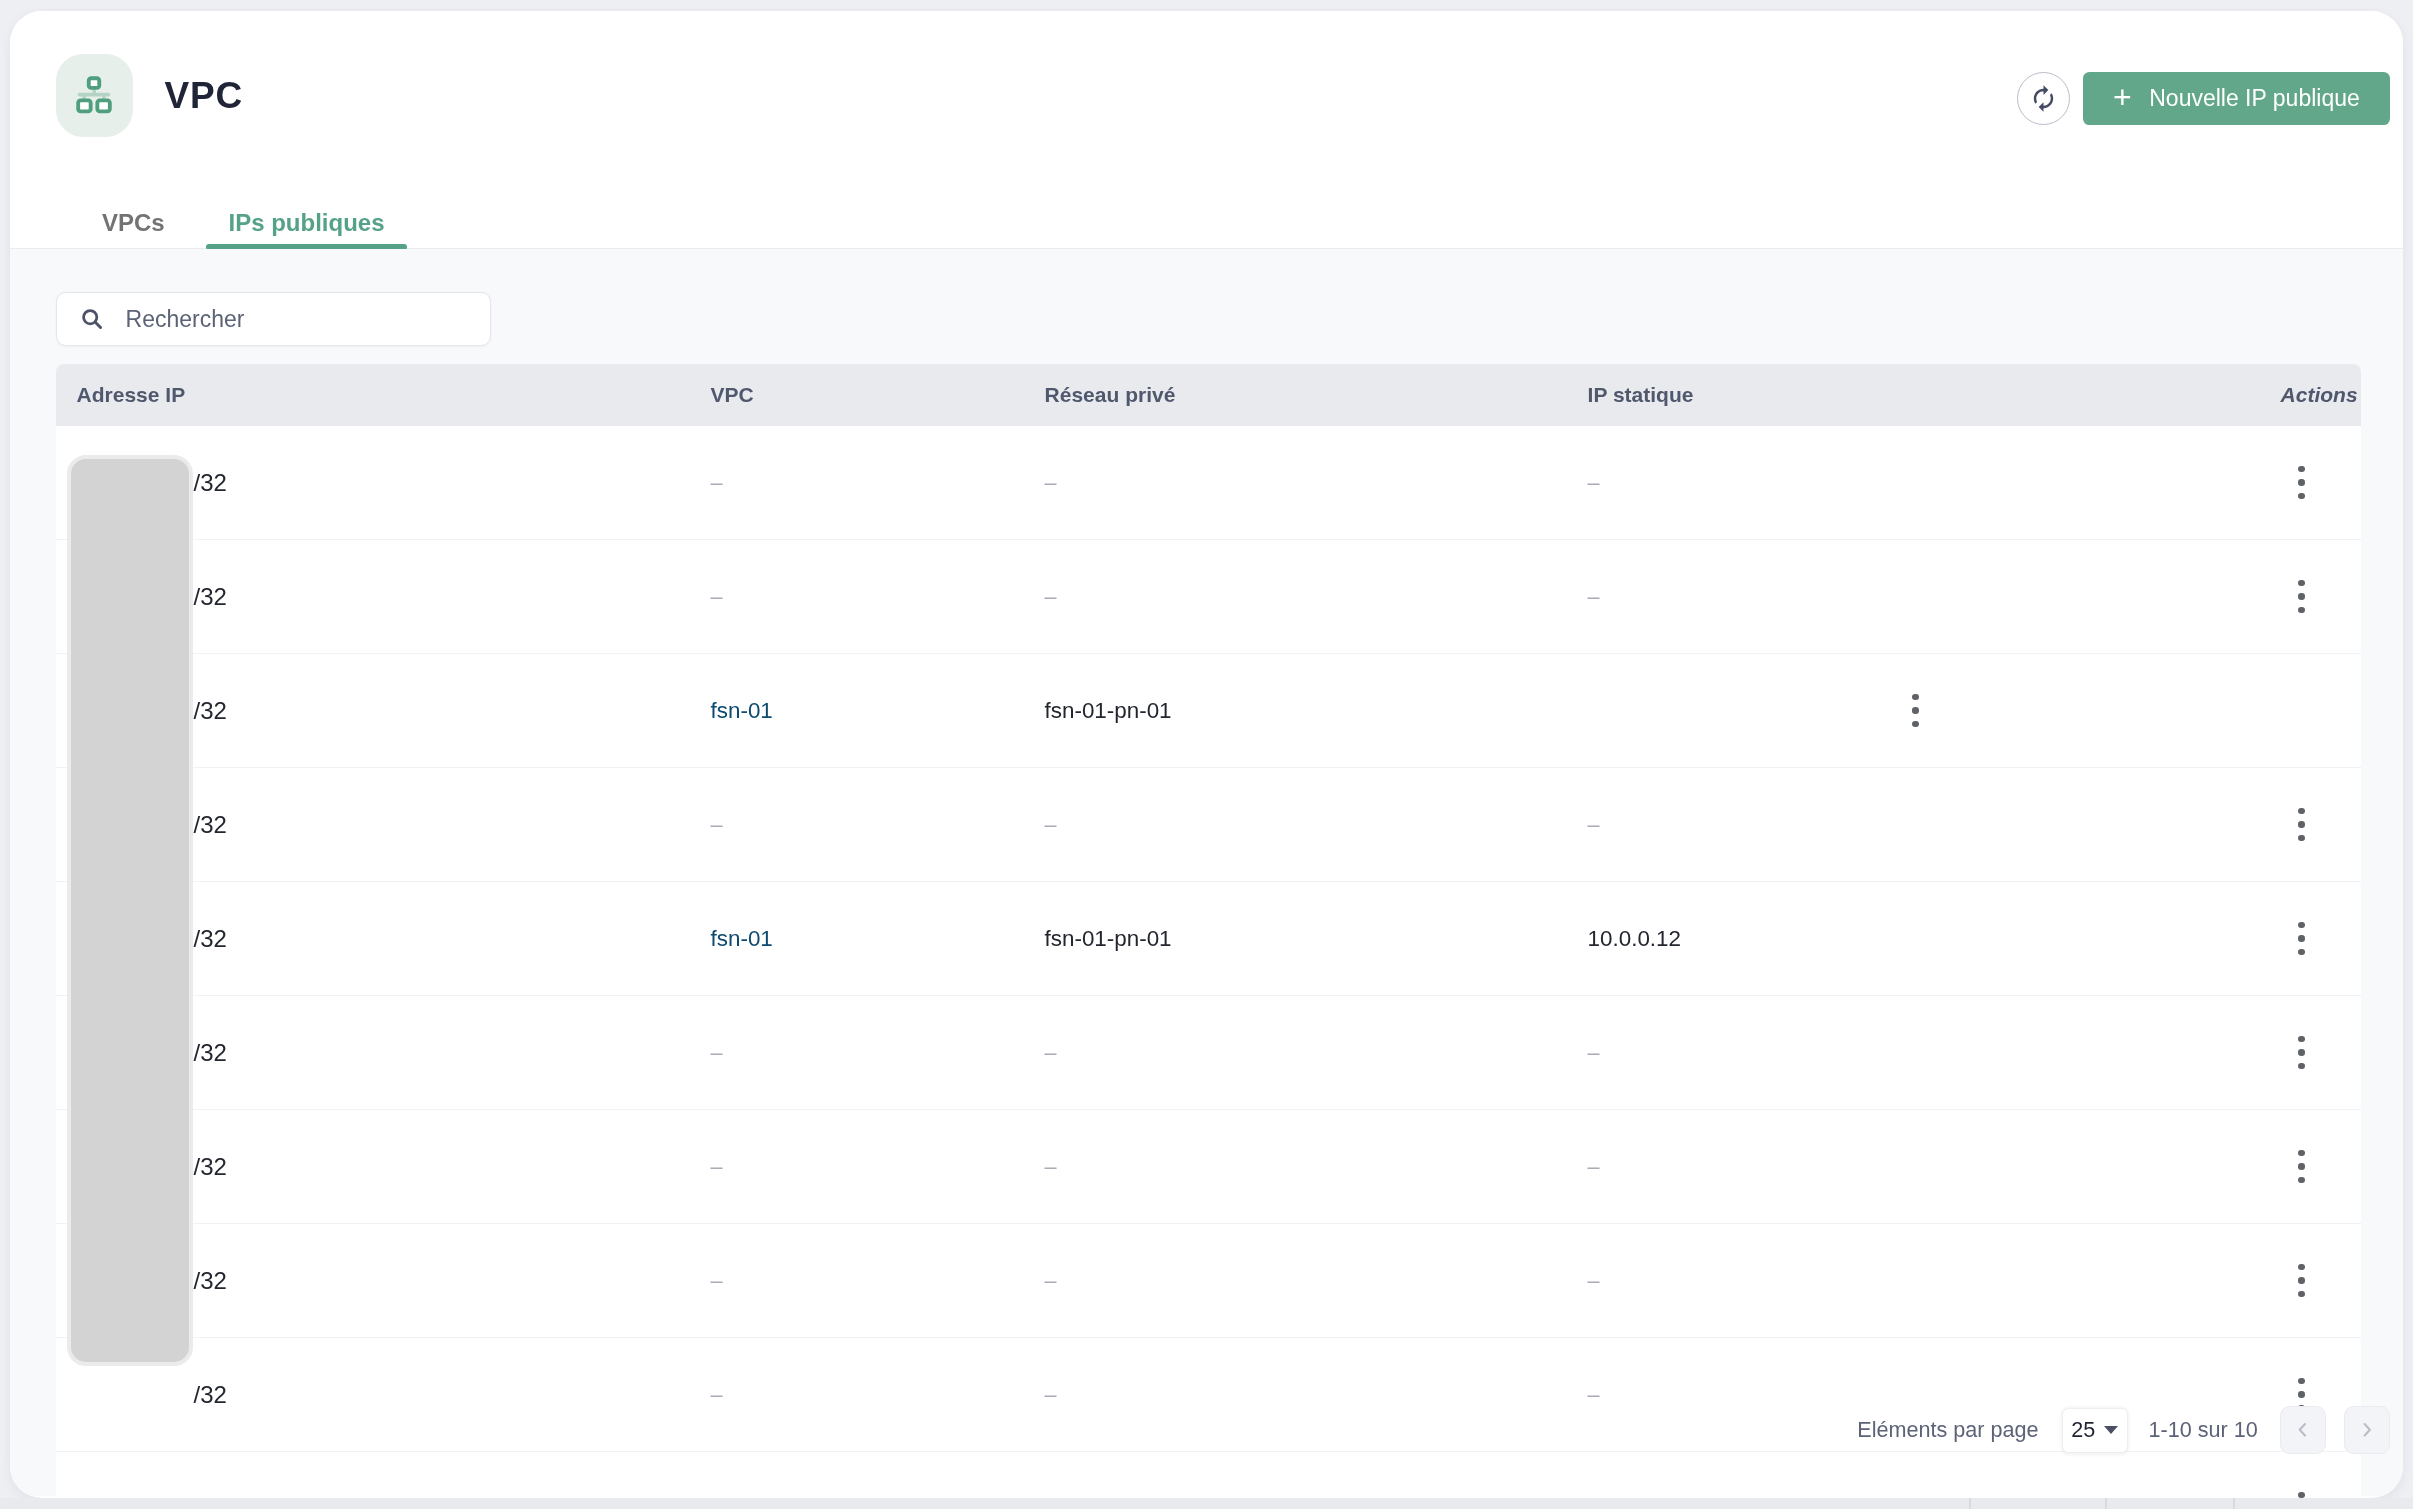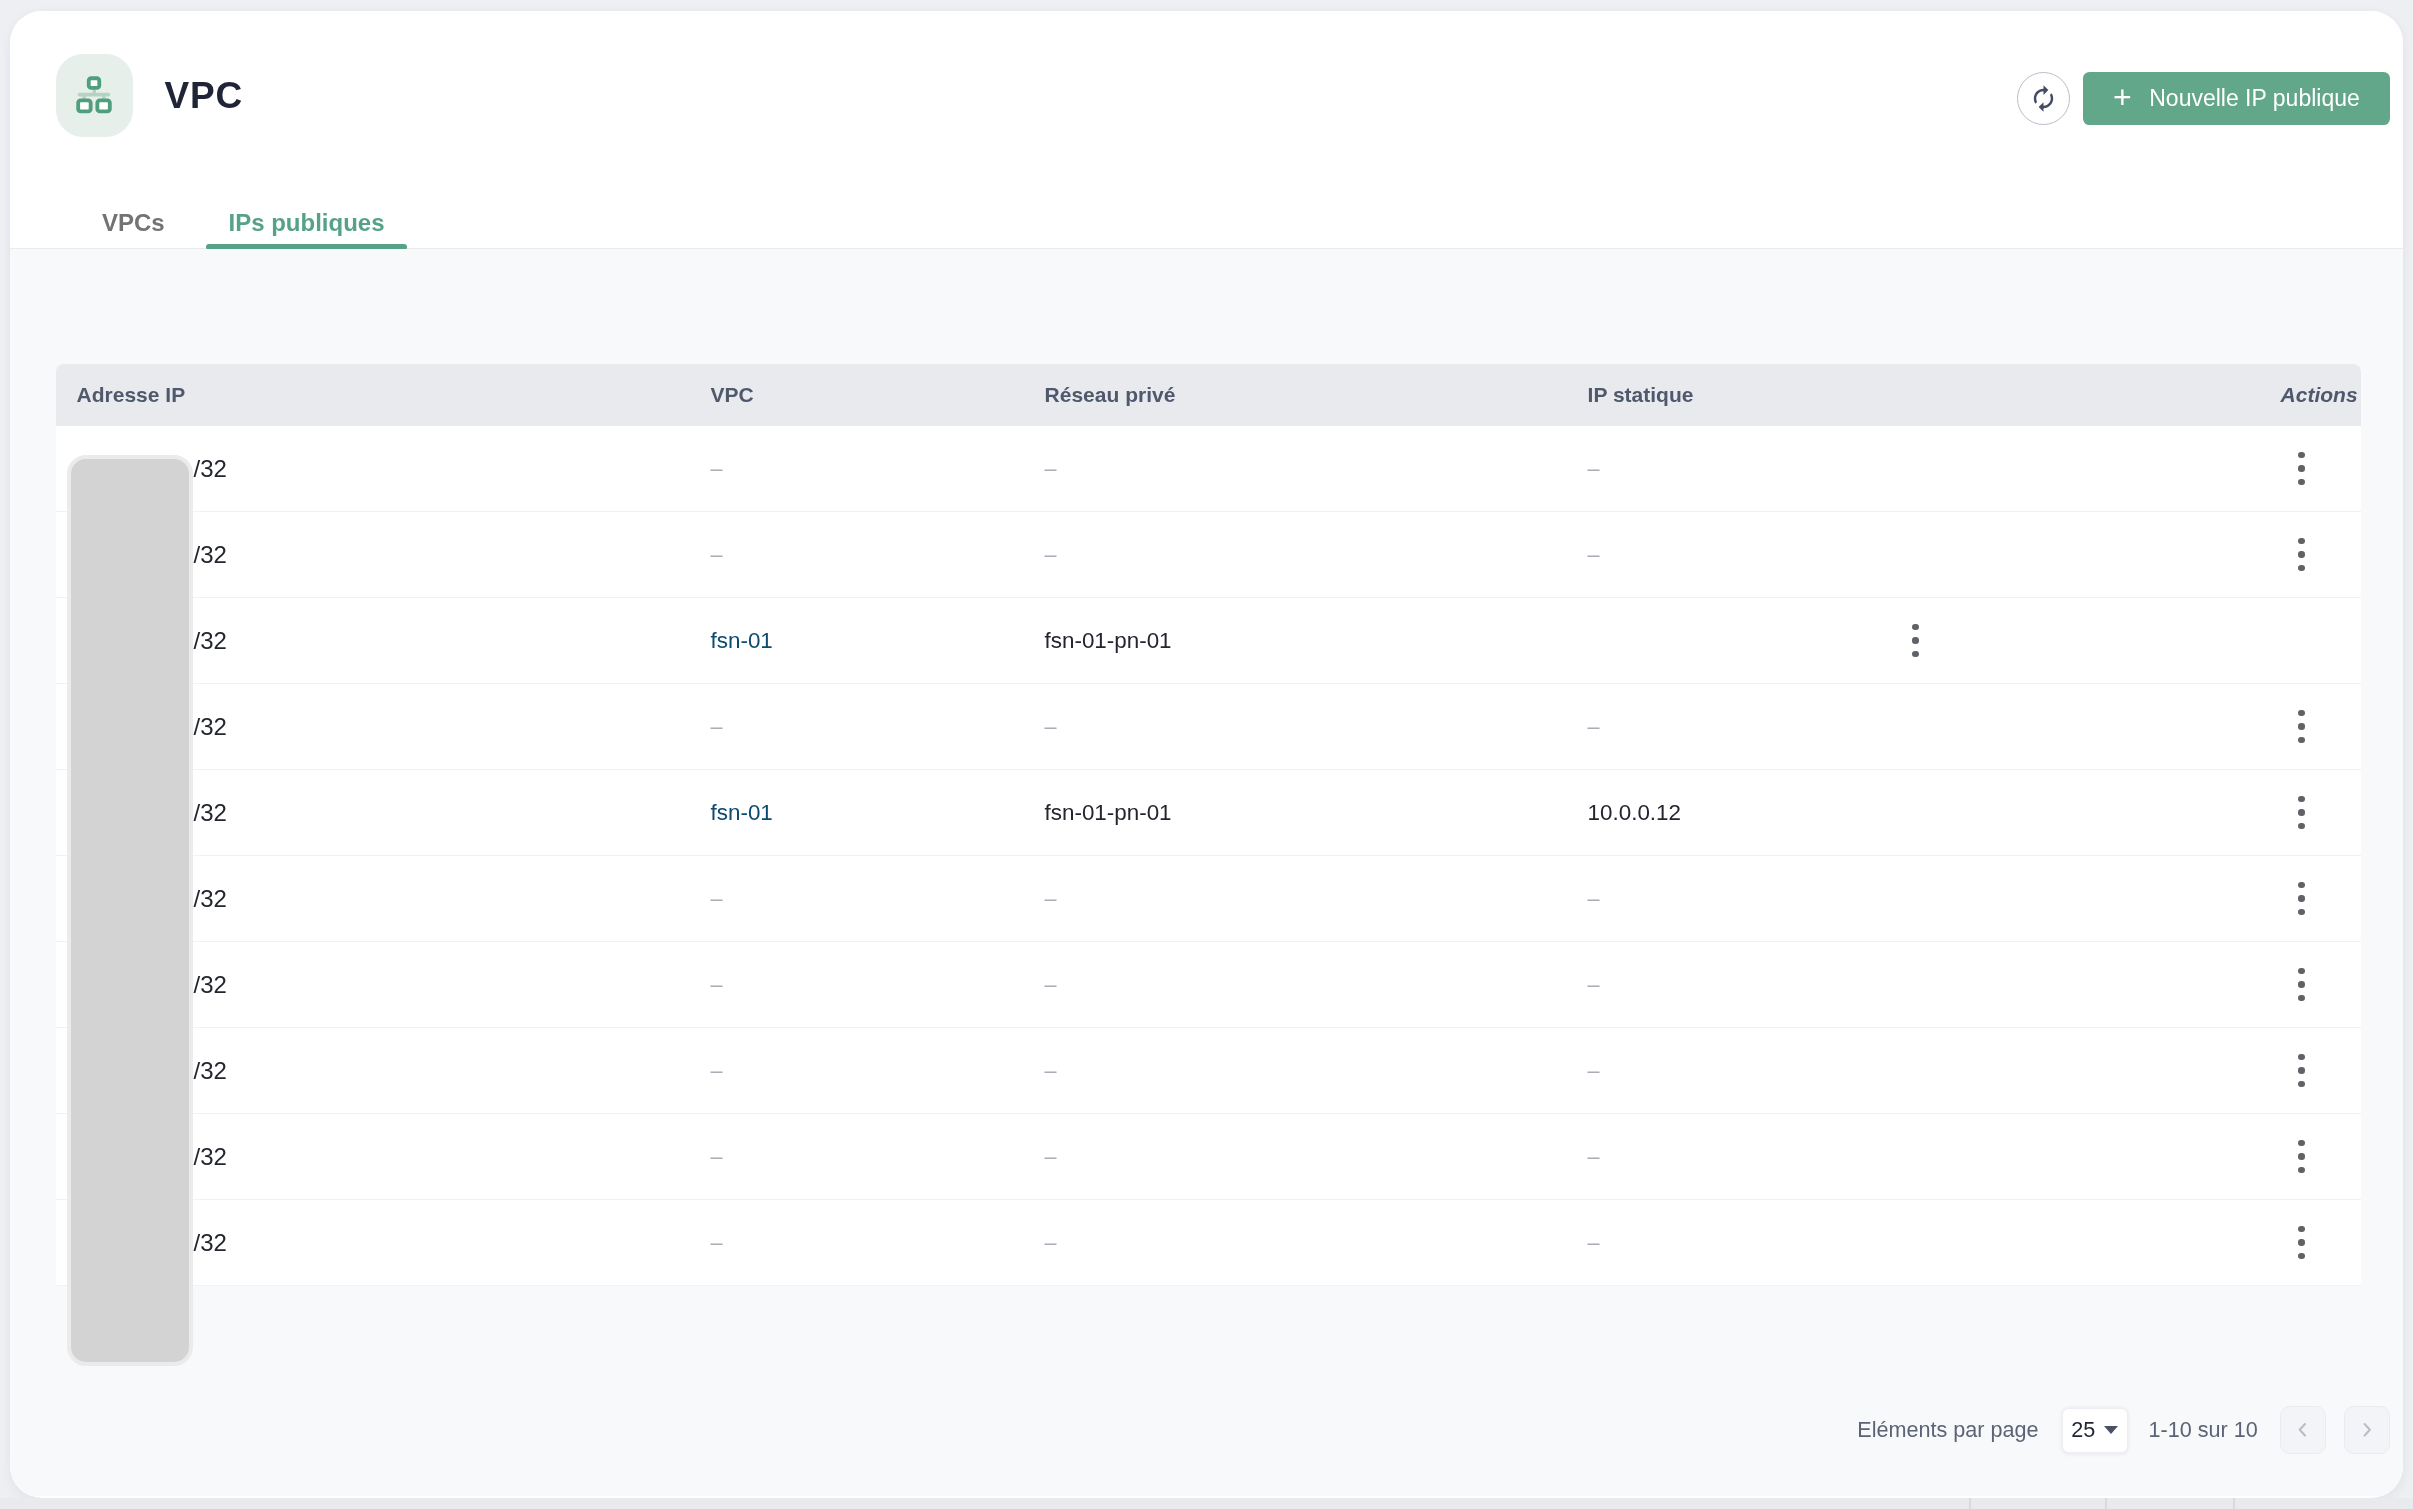--- a/index.html
+++ b/index.html
@@ -130,21 +130,21 @@
     height: 62px;
     background: #e8eaee;
     border-radius: 8px 8px 0 0;
     font-size: 21px; font-weight: 700;
     color: #50586e;
   }
   .th.first { padding-left: 21px; }
   .th.last { justify-self: end; padding-right: 2px; font-style: italic; }
   .tbody { background: #ffffff; }
   .row {
-    height: 86px;
+    height: 114px;
     background: #ffffff;
     border-bottom: 1.6px solid #f1f2f5;
   }
   .cell { font-size: 22.4px; color: #23262f; }
   .cell .muted { color: #a9adb5; font-size: 21.6px; }
   .cell .link { color: #0c4a6e; cursor: pointer; }
   .mask-cell { padding-left: 138px; font-size: 24px; }
   .actions-cell { display: flex; justify-content: center; }
   .kebab {
     border: none; background: none; cursor: pointer;
@@ -249,20 +249,27 @@
       </div>
       <div class="tab active">
         <span>IPs publiques</span>
         <span class="tab-underline"></span>
       </div>
     </div>
   </div>
 
   <div class="card-body">
 
+    <div class="search-box">
+      <svg width="25.6" height="25.6" viewBox="0 0 24 24" fill="none">
+        <circle cx="10.5" cy="10.5" r="6.2" stroke="#4c5368" stroke-width="2.6"></circle>
+        <line x1="15.3" y1="15.3" x2="20.2" y2="20.2" stroke="#4c5368" stroke-width="2.8" stroke-linecap="round"></line>
+      </svg>
+      <input type="text" placeholder="Rechercher" style="">
+    </div>
 
     <div class="table">
       <div class="thead grid-cols">
         <div class="th first">Adresse IP</div>
         <div class="th">VPC</div>
         <div class="th">Réseau privé</div>
         <div class="th">IP statique</div>
         <div class="th last">Actions</div>
       </div>
       <div class="tbody">

